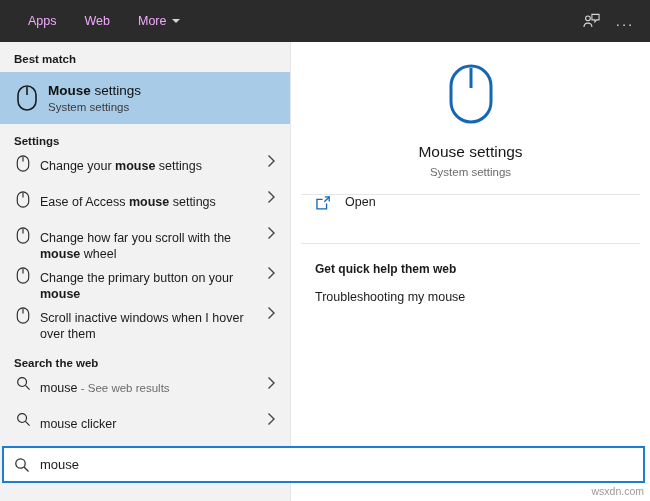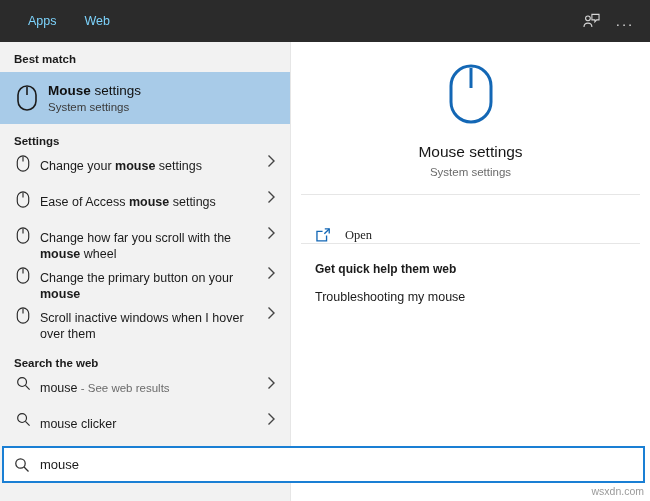--- a/index.html
+++ b/index.html
@@ -20,21 +20,21 @@
     position: absolute; top: 0; left: 0;
     width: 650px; height: 42px;
     background: #2b2b2b;
     display: flex; align-items: center;
   }
   .tabs { display: flex; align-items: stretch; height: 42px; padding-left: 14px; }
   .tab {
     position: relative;
     display: flex; align-items: center;
     padding: 0 14px;
-    color: #7dd3fc;
+    color: #f0abfc;
     font-size: 12.5px;
     white-space: nowrap;
     cursor: default;
   }
   .tab.active { color: #ffffff; font-weight: bold; }
   .tab.active::after {
     content: ""; position: absolute;
     left: 12px; right: 12px; bottom: 5px;
     height: 3px; background: #0b7ad4;
   }
@@ -108,24 +108,23 @@
   .preview {
     height: 152px;
     display: flex; flex-direction: column;
     align-items: center; justify-content: center;
     padding-top: 4px;
   }
   .preview .ptitle { font-size: 15.5px; color: #171717; margin-top: 14px; }
   .preview .psub { font-size: 11.5px; color: #6b6b6b; margin-top: 5px; }
   .divider { height: 1px; background: #e6e6e6; margin: 0 10px; }
   .open-row {
-    display: flex; align-items: flex-end;
+    display: flex; align-items: flex-start;
     height: 48px; padding-left: 24px;
     cursor: default;
-    font-family: Liberation Serif, serif;
   }
   .open-row .oico { width: 30px; display: flex; align-items: center; color: #1367b5; }
   .open-row .olabel { font-size: 12.5px; color: #1b1b1b; }
   .help-head { font-size: 12px; font-weight: bold; color: #1b1b1b; padding: 18px 0 0 24px; }
   .help-link { font-size: 12.5px; color: #1b1b1b; padding: 14px 12px 0 24px; cursor: default; }
 
   
   .searchbox {
     position: absolute; left: 2px; bottom: 18px;
     width: 643px; height: 37px;
@@ -146,20 +145,24 @@
 
 <div class="app">
 
   <div class="header">
     <div class="tabs">
       <div class="tab">
         <span>Apps</span>
       </div>
       <div class="tab">
         <span>Web</span>
+      </div>
+      <div class="tab">
+        <span>More</span>
+        <span class="caret"></span>
       </div>
     </div>
     <div class="header-right">
       <div class="hicon">
         <svg width="19" height="19" viewBox="0 0 24 24" fill="none" stroke="#d6d6d6" stroke-width="1.4">
           <circle cx="7.5" cy="8" r="3"></circle>
           <path d="M2.5 19c0-3 2.3-5 5-5s5 2 5 5"></path>
           <path d="M12.5 3h9v7h-3l-2.2 2.4V10h-3.8z"></path>
         </svg>
       </div>

